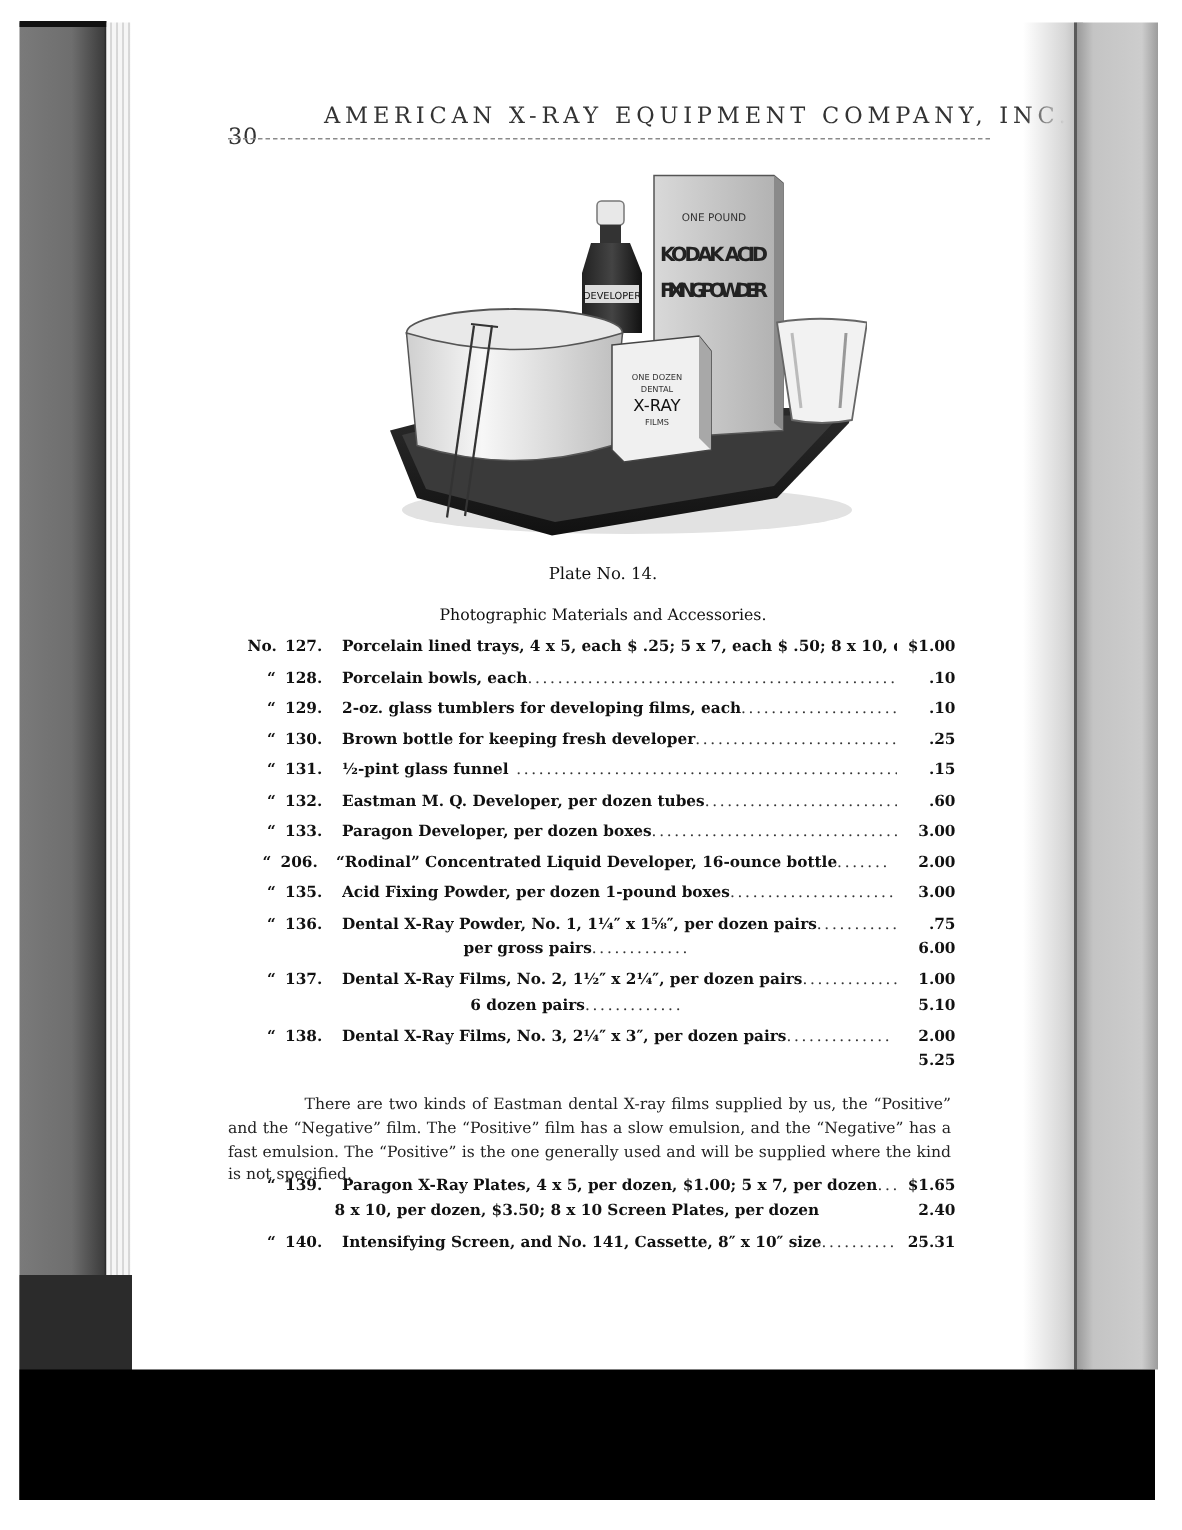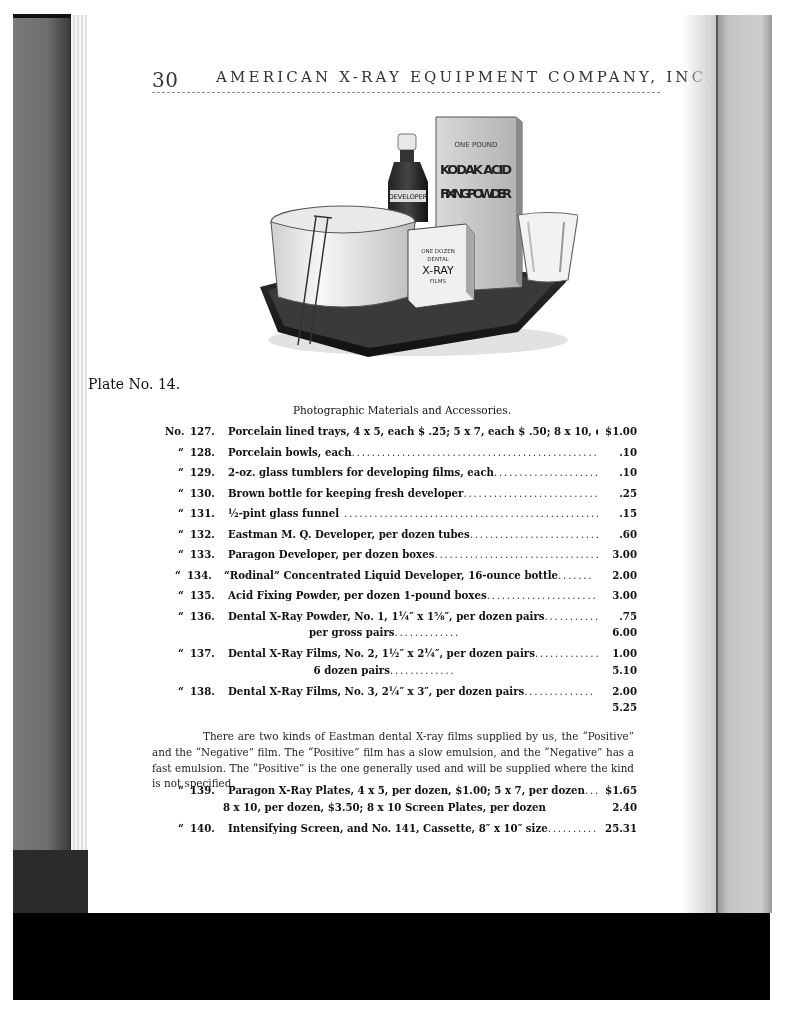--- a/index.html
+++ b/index.html
@@ -72,22 +72,22 @@
     }
     .header {
       position: absolute;
       left: 64px; top: 53px;
       width: 510px;
       height: 22px;
       font-size: 15px;
       color: #333;
     }
     .page-number {
-      position: absolute; left: 0; top: 0;
-      font-size: 20px;
+      position: absolute; left: 0; top: 14px;
+      font-size: 15px;
       letter-spacing: 0.5px;
     }
     .running-head {
       position: absolute; left: 64px; top: 0;
       font-size: 15px;
       letter-spacing: 3.2px;
       white-space: nowrap;
     }
     .header-rule {
       position: absolute;
@@ -96,22 +96,22 @@
       border-top: 1px dashed #8a8a8a;
     }
     
     .plate {
       position: absolute;
       left: 160px; top: 97px;
       width: 330px; height: 250px;
     }
     .plate-caption {
       position: absolute; left: 0; width: 628px; top: 361px;
-      text-align: left;
-      font-size: 14px;
+      text-align: center;
+      font-size: 11px;
       color: #111;
     }
     .section-title {
       position: absolute; left: 0; width: 628px; top: 389px;
       text-align: center;
       font-size: 10.5px;
       color: #111;
     }
     .items {
       position: absolute;
@@ -320,21 +320,21 @@
             <span class="ditto">“</span>
             <span class="num">133.</span>
           </span>
         <span class="desc"><span>Paragon Developer, per dozen boxes</span><span class="leader">..........................................</span></span>
         <span class="price">3.00</span>
       </div>
 
       <div class="row">
         <span class="no">
             <span class="ditto" style="left:4px">“</span>
-            <span class="num" style="left:16px">134.</span>
+            <span class="num" style="left:16px">206.</span>
           </span>
         <span class="desc" style="left:53px"><span>“Rodinal” Concentrated Liquid Developer, 16-ounce bottle</span><span class="leader">..........</span></span>
         <span class="price">2.00</span>
       </div>
 
       <div class="row">
         <span class="no">
             <span class="ditto">“</span>
             <span class="num">135.</span>
           </span>

